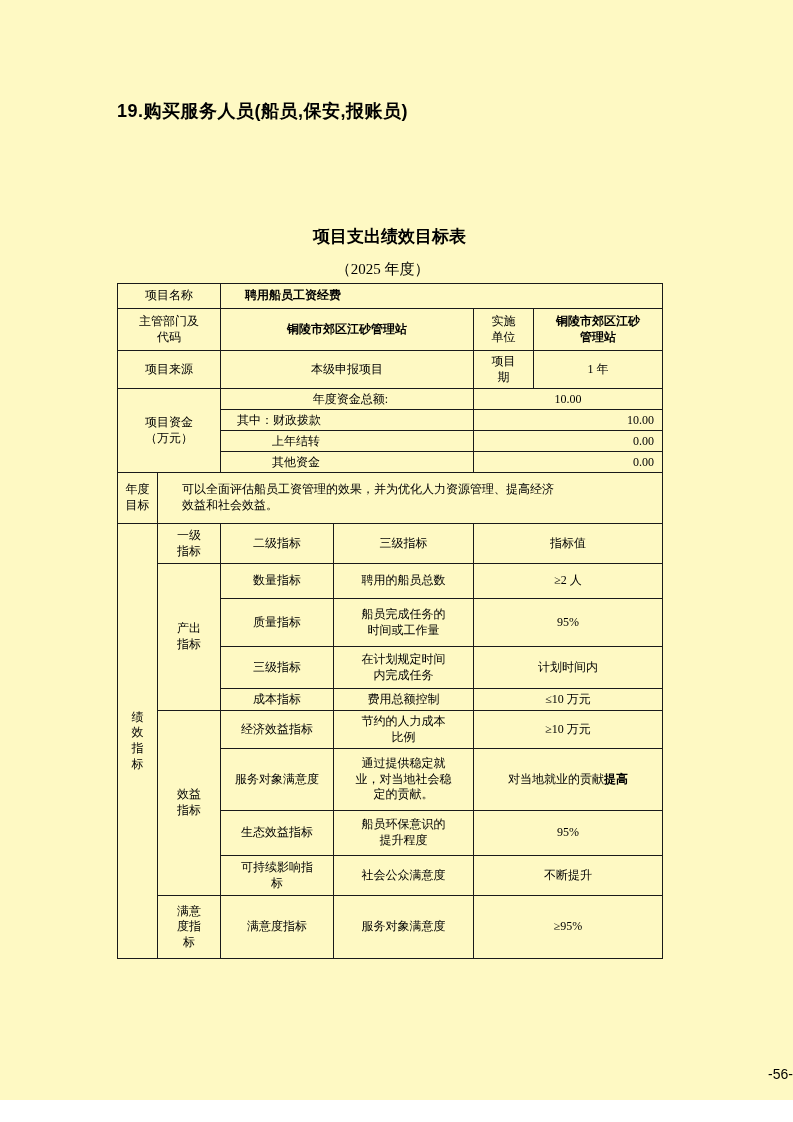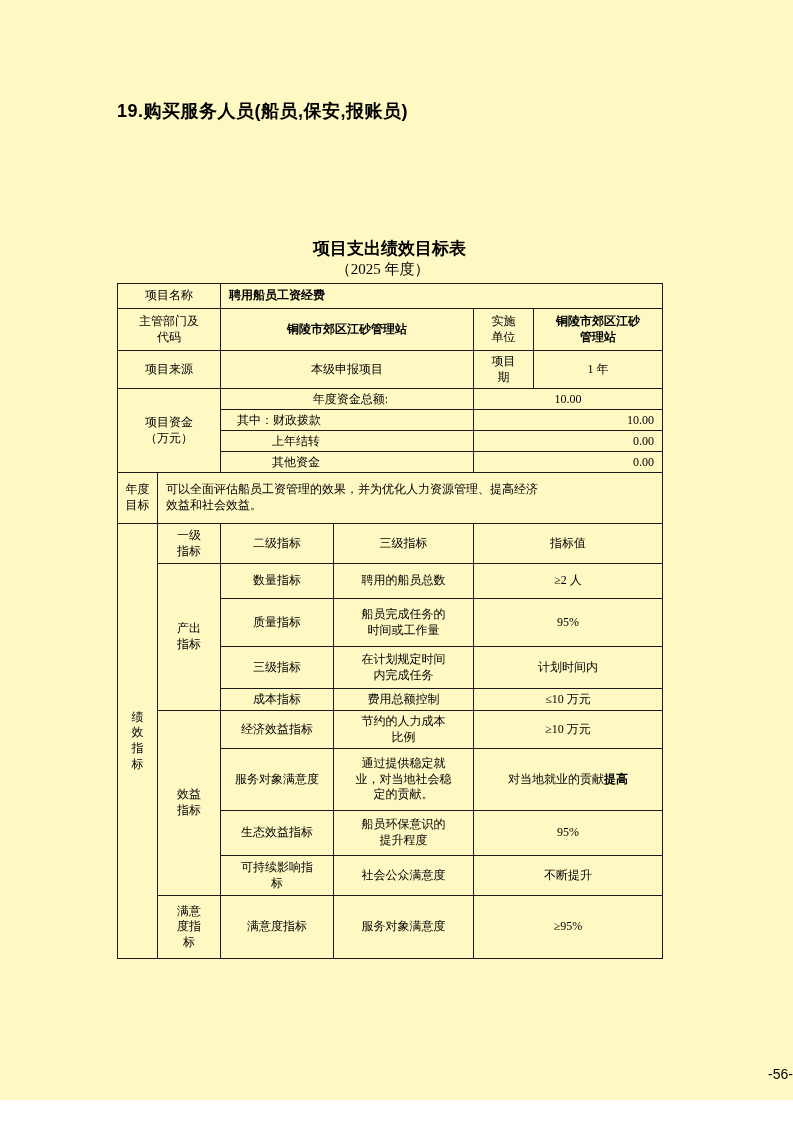--- a/index.html
+++ b/index.html
@@ -11,21 +11,21 @@
     font-family:"Liberation Serif", serif;
     color:#000000;
     overflow:hidden;
   }
   .doc-heading {
     position:absolute; left:117px; top:99px;
     font-family:"Liberation Sans", sans-serif;
     font-weight:bold; font-size:18px; letter-spacing:0.5px;
   }
   .table-title {
-    position:absolute; left:117px; top:237px; width:545px;
+    position:absolute; left:117px; top:225px; width:545px;
     text-align:center; font-weight:bold; font-size:17px;
     font-family:Liberation Mono, monospace;
   }
   .table-subtitle {
     position:absolute; left:110px; top:260px; width:545px;
     text-align:center; font-size:15px;
   }
   table.doc-table {
     position:absolute; left:117px; top:283px;
     width:545px;
@@ -34,21 +34,21 @@
   .doc-table td {
     border:1px solid #1a1a1a;
     font-size:12px; line-height:1.3;
     text-align:center; vertical-align:middle;
     padding:1px 3px;
     white-space:pre-line;
     overflow:hidden;
   }
   .doc-table td.left  { text-align:left; }
   .doc-table td.right { text-align:right; padding-right:8px; }
-  .doc-table td.pl8   { padding-left:8px; }
+  .doc-table td.pl8   { padding-left:24px; }
   .doc-table td.pl10  { padding-left:10px;text-align:center; }
   .doc-table td.pl29  { padding-left:16px; }
   .doc-table td.pl77  { padding-left:51px; }
   .doc-table td.tight { line-height:1.2; }
   .bd, .hv {
     font-family:"Liberation Sans", sans-serif;
     font-weight:bold;
   }
   .side-vert { line-height:1.9; letter-spacing:0; }
   .page-number {

